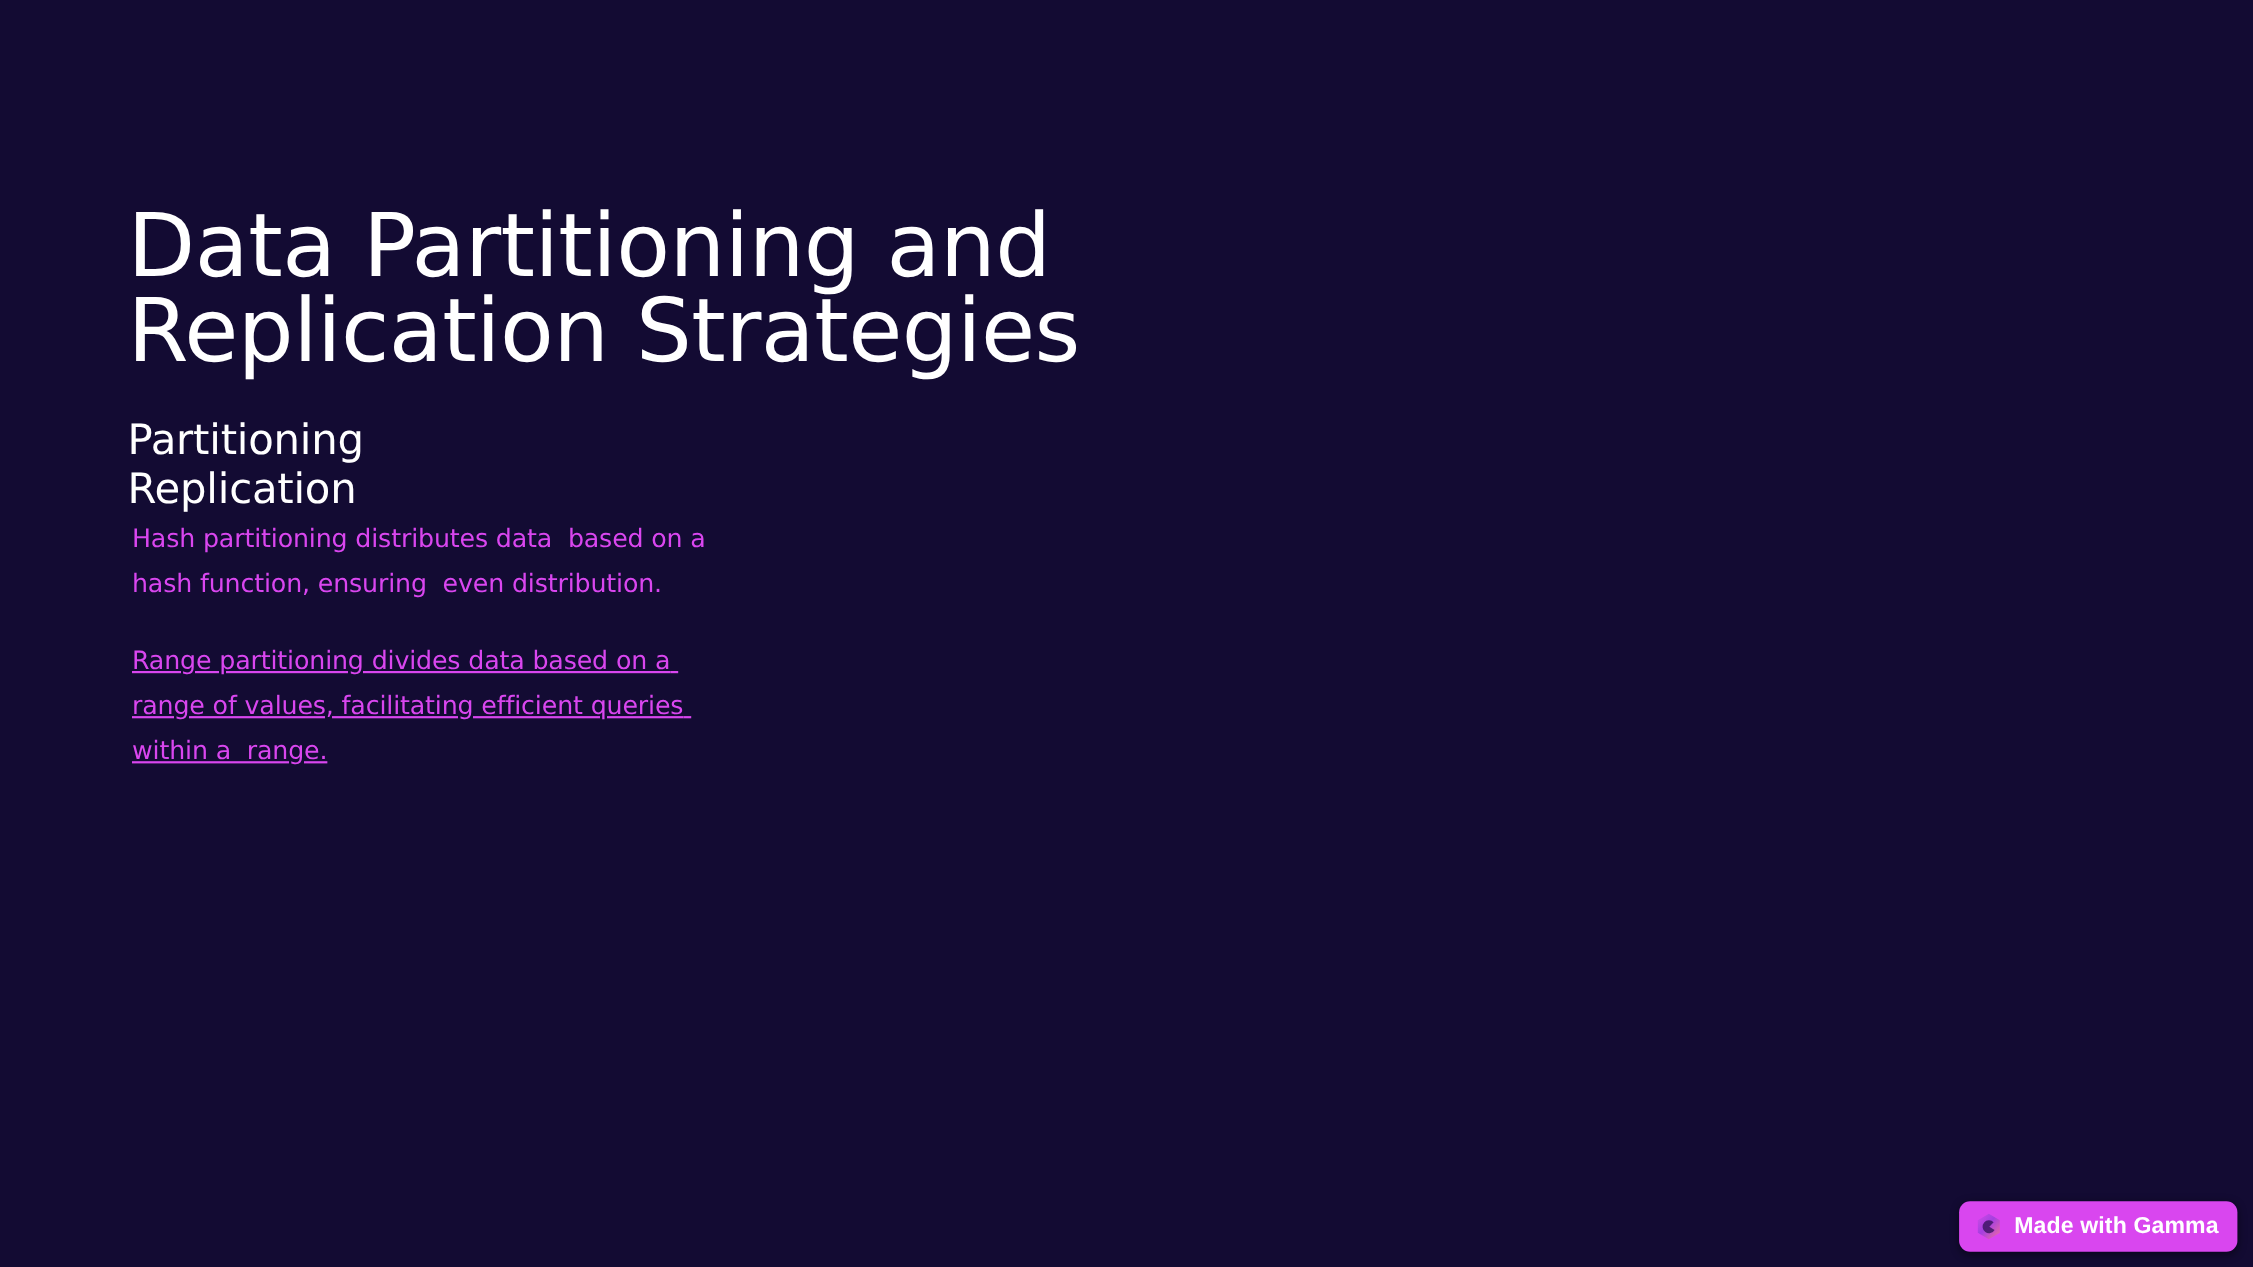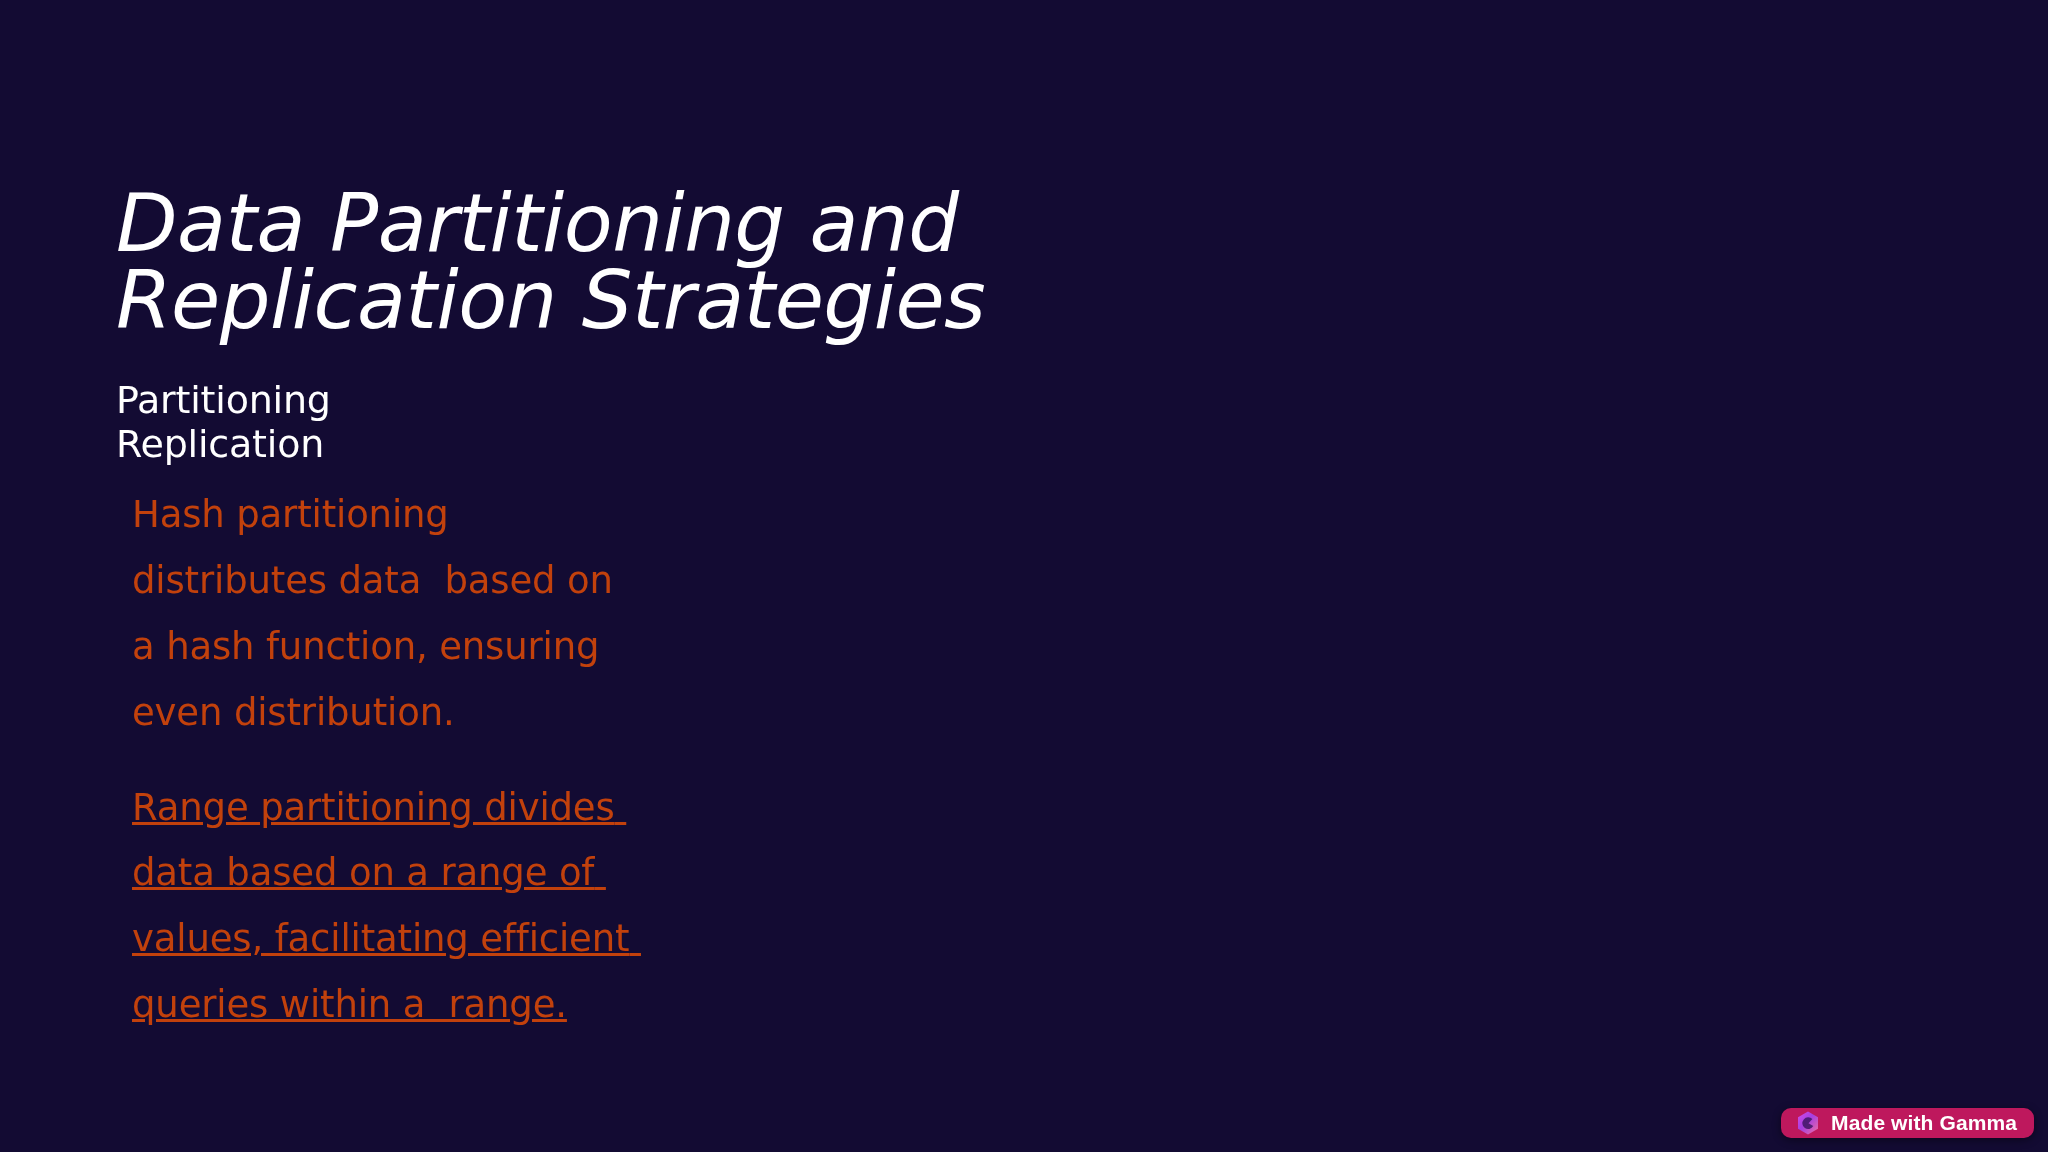--- a/index.html
+++ b/index.html
@@ -29,21 +29,20 @@
     top: 186px;
     width: 1300px;
     font-family: "DejaVu Sans", sans-serif;
     font-size: 80px;
     line-height: 0.96;
     font-weight: 400;
     letter-spacing: -0.5px;
     color: #FFFFFF;
     margin: 0;
     white-space: pre-wrap;
-    font-style: italic;
   }
 
   
   .columns {
     position: absolute;
     left: 116px;
     top: 378px;
     width: 1850px;
     display: flex;
     flex-direction: row;
@@ -67,44 +66,44 @@
     margin: 0 0 4px 0;
     letter-spacing: -0.2px;
     max-width: 258px;
     white-space: normal;
     word-break: break-word;
     overflow-wrap: break-word;
   }
 
   .col-body {
     font-family: "DejaVu Sans", sans-serif;
-    font-size: 37px;
+    font-size: 23px;
     line-height: 1.78;
     font-weight: 400;
-    color: #c2410c;
-    margin: 16px;
+    color: #d946ef;
+    margin: 4px;
     letter-spacing: -0.15px;
     white-space: pre-wrap;
   }
   .col-body + .col-body {
     margin-top: 29px;
     text-decoration: underline;
   }
 
   
   .gamma-badge {
     position: absolute;
     right: 14px;
     bottom: 14px;
-    height: 30px;
+    height: 46px;
     display: flex;
     align-items: center;
     gap: 10px;
     padding: 0 17px 0 14px;
-    background: #be185d;
+    background: #d946ef;
     border-radius: 10px;
     box-shadow: 0 2px 8px rgba(0,0,0,0.45);
     cursor: pointer;
     user-select: none;
   }
   .gamma-badge .badge-label {
     font-family: "Liberation Sans", sans-serif;
     font-size: 21px;
     font-weight: 700;
     color: #FFFFFF;

